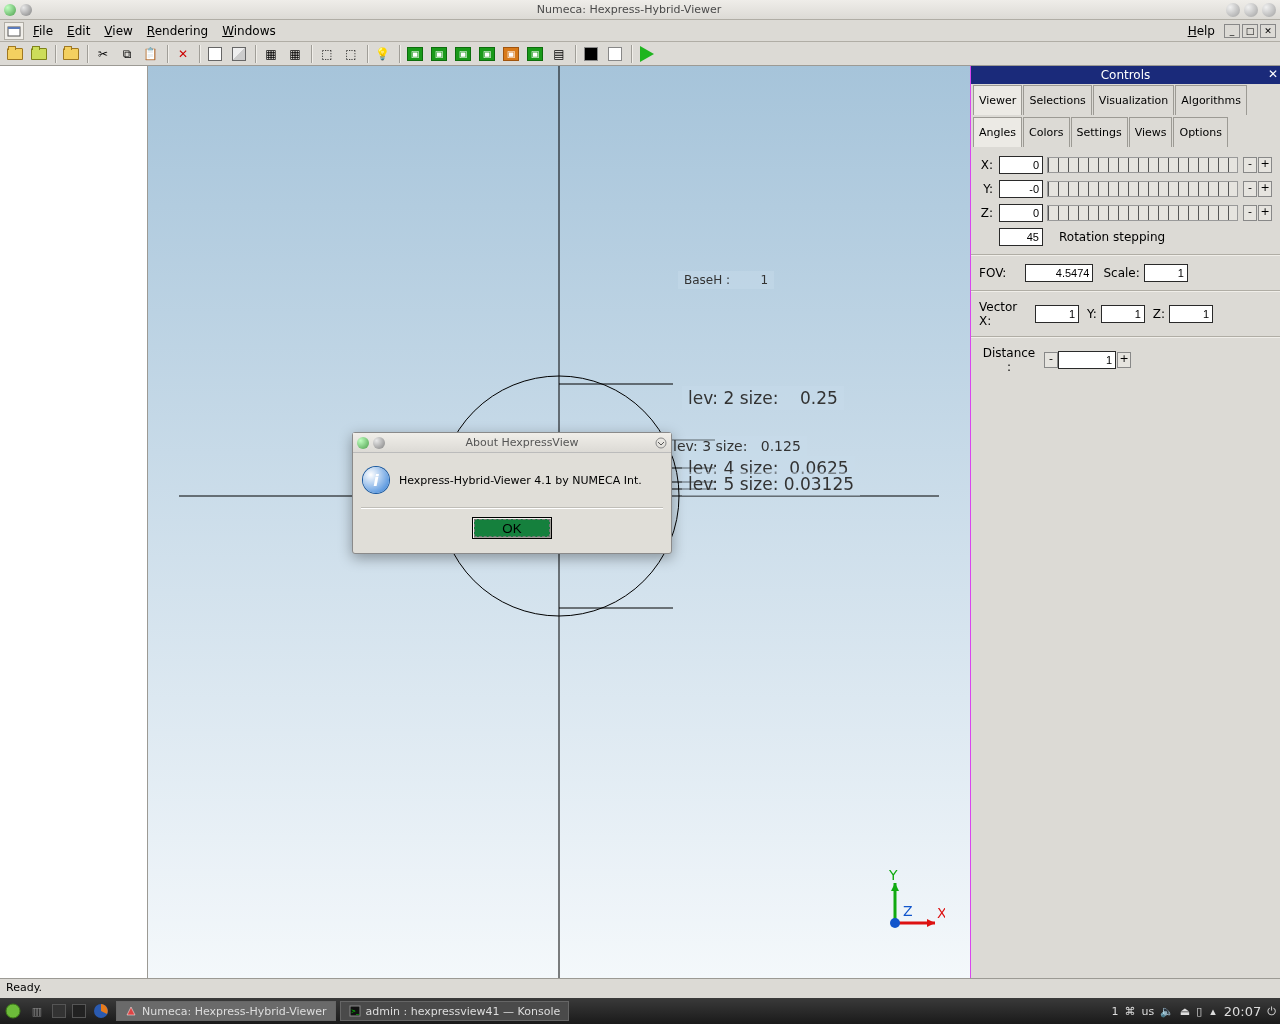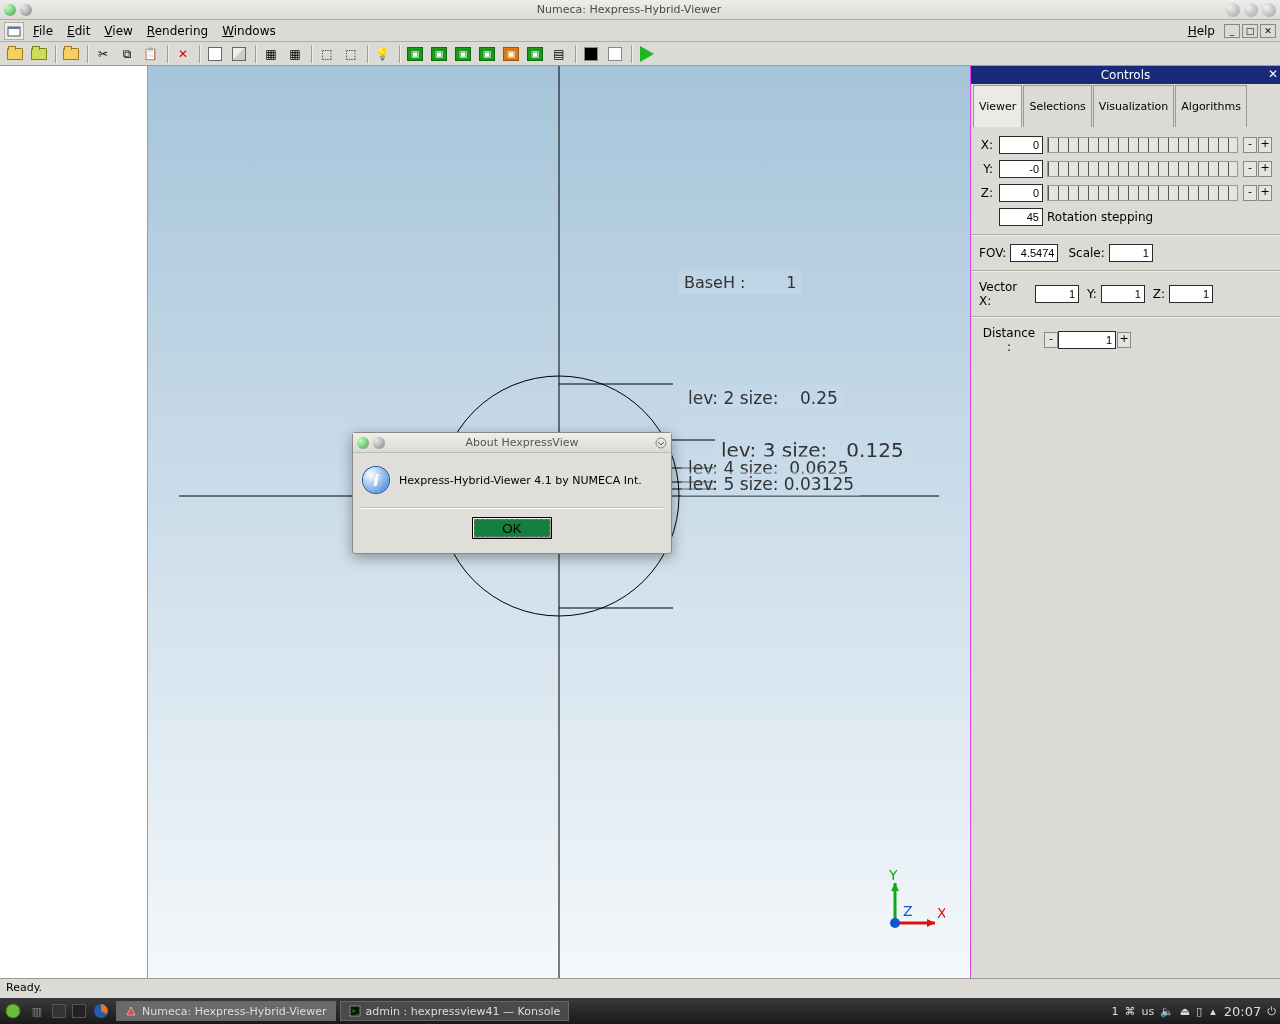--- a/index.html
+++ b/index.html
@@ -67,39 +67,39 @@
 .play { width:0;height:0;border-style:solid;border-width:8px 0 8px 14px;border-color:transparent transparent transparent #1fb51f; }
 
 .workspace { position:relative; height: 912px; display:flex; }
 .leftpanel { width:148px; background:#fff; border-right:1px solid #9c9a94; }
 .viewport {
   flex:1; position:relative;
   background: linear-gradient(to bottom, #a6c4da 0%, #f4f8fb 100%);
 }
 .viewport svg.scene { position:absolute; inset:0; width:100%; height:100%; }
 .overlaytxt {
-  position:absolute; font-size:16px; color:#333;
+  position:absolute; font-size:12px; color:#333;
   background: rgba(200,220,235,0.45);
   padding: 2px 6px;
   white-space: pre;
 }
 .axisindicator { position:absolute; right:25px; bottom:30px; }
 
 .rightpanel {
   width: 310px; background:#dcdad5; border-left:1px solid #d946ef;
   display:flex; flex-direction:column;
 }
 .rp-title {
   height: 18px; background:#1a2a7a; color:#fff;
   display:flex; align-items:center; justify-content:center;
   font-size:12px; position:relative;
 }
 .rp-title .x { position:absolute; right:2px; top:1px; color:#fff; font-weight:bold; cursor:default; }
 .tabrow { display:flex; flex-wrap:wrap; padding:1px 2px; font-size:11px; }
-.tab { padding:14px 5px; border:1px solid #9c9a94; border-bottom:none; background:#dcdad5; margin-right:1px; cursor:default; }
+.tab { padding:8px 5px; border:1px solid #9c9a94; border-bottom:none; background:#dcdad5; margin-right:1px; cursor:default; }
 .tab.active { background:#eceae5; }
 .ctlgroup { padding:8px; font-size:12px; }
 .row { display:flex; align-items:center; margin-bottom:6px; }
 .row label { width:14px; text-align:right; margin-right:6px; }
 .numin { width:44px; height:18px; border:1px solid #2a2a2a; background:#fff; text-align:right; padding:0 3px; font-size:11px; }
 .numin.w { width:58px; }
 .ruler { flex:1; height:16px; background:#e6e4df; border:1px solid #999; margin:0 4px; background-image:repeating-linear-gradient(to right,#555 0,#555 1px,transparent 1px,transparent 10px); }
 .stepbtn { width:14px; height:16px; border:1px solid #888; background:#e6e4df; text-align:center; line-height:12px; margin-left:1px; cursor:default; font-size:11px; }
 .hrsep { border-top:1px solid #b0ada5; border-bottom:1px solid #f0eee9; margin:8px -8px; }
 .inline label { width:auto; margin-right:4px; }
@@ -257,21 +257,21 @@
       <circle cx="380" cy="430" r="120" fill="none" stroke="#000" stroke-width="1"></circle>
       <line x1="380" y1="318" x2="494" y2="318" stroke="#000"></line>
       <line x1="380" y1="374" x2="536" y2="374" stroke="#000"></line>
       <line x1="380" y1="402" x2="536" y2="402" stroke="#000"></line>
       <line x1="380" y1="416" x2="536" y2="416" stroke="#000"></line>
       <line x1="380" y1="423" x2="536" y2="423" stroke="#000"></line>
       <line x1="380" y1="542" x2="494" y2="542" stroke="#000"></line>
     </svg>
     <div class="overlaytxt" style="left:530px; top:205px;">BaseH :        1</div>
     <div class="overlaytxt" style="left:534px; top:320px; font-size:17px;text-align:center;">lev: 2 size:    0.25</div>
-    <div class="overlaytxt" style="left:552px; top:370px; font-size:20px;margin-left:15px;">lev: 3 size:   0.125</div>
+    <div class="overlaytxt" style="left:504px; top:370px; font-size:14px;margin-left:15px;">lev: 3 size:   0.125</div>
     <div class="overlaytxt" style="left:534px; top:390px; font-size:17px;">lev: 4 size:  0.0625</div>
     <div class="overlaytxt" style="left:534px; top:406px; font-size:17px;">lev: 5 size: 0.03125</div>
 
     <svg class="axisindicator" width="80" height="80" viewBox="0 0 80 80">
       <line x1="30" y1="55" x2="70" y2="55" stroke="#d11" stroke-width="3"></line>
       <polygon points="70,55 62,51 62,59" fill="#d11"></polygon>
       <text x="72" y="50" fill="#d11" font-size="14">X</text>
       <line x1="30" y1="55" x2="30" y2="15" stroke="#1a1" stroke-width="3"></line>
       <polygon points="30,15 26,23 34,23" fill="#1a1"></polygon>
       <text x="24" y="12" fill="#1a1" font-size="14">Y</text>
@@ -284,20 +284,27 @@
     <div class="rp-title">
       <span>Controls</span>
       <span class="x">✕</span>
     </div>
     <div class="tabrow">
       <div class="tab active">Viewer</div>
       <div class="tab">Selections</div>
       <div class="tab">Visualization</div>
       <div class="tab">Algorithms</div>
     </div>
+    <div class="tabrow">
+      <div class="tab active">Angles</div>
+      <div class="tab">Colors</div>
+      <div class="tab">Settings</div>
+      <div class="tab">Views</div>
+      <div class="tab">Options</div>
+    </div>
 
     <div class="ctlgroup">
       <div class="row">
         <label>X:</label>
         <input class="numin" value="0" style="">
         <div class="ruler"></div>
         <div class="stepbtn">-</div>
         <div class="stepbtn">+</div>
       </div>
       <div class="row">
@@ -310,28 +317,28 @@
       <div class="row">
         <label>Z:</label>
         <input class="numin" value="0" style="">
         <div class="ruler"></div>
         <div class="stepbtn">-</div>
         <div class="stepbtn">+</div>
       </div>
       <div class="row">
         <label></label>
         <input class="numin" value="45" style="">
-        <span style="margin-left:4px;">Rotation stepping</span>
+        <span style="margin-left:16px;">Rotation stepping</span>
       </div>
 
       <div class="hrsep"></div>
 
       <div class="row inline">
         <label>FOV:</label>
-        <input class="numin" style="width: 48px;" value="4.5474">
+        <input class="numin" style="width: 68px; margin-left: 15px;" value="4.5474">
         <label style="margin-left:10px">Scale:</label>
         <input class="numin" value="1" style="">
       </div>
 
       <div class="hrsep"></div>
 
       <div class="row inline">
         <label style="width:52px;text-align:left">Vector X:</label>
         <input class="numin" value="1" style="">
         <label style="margin-left:8px">Y:</label>

